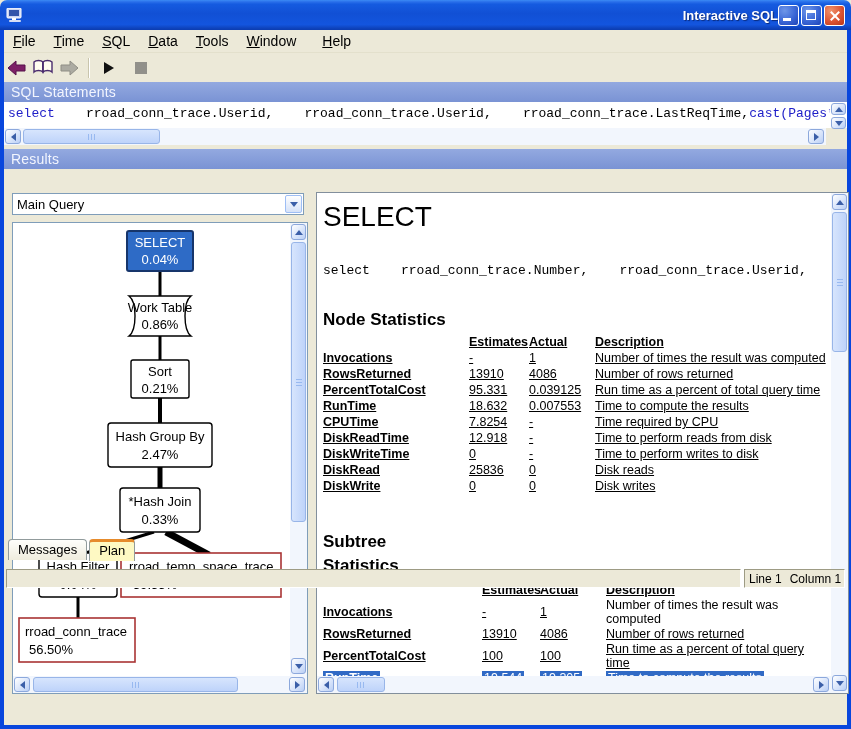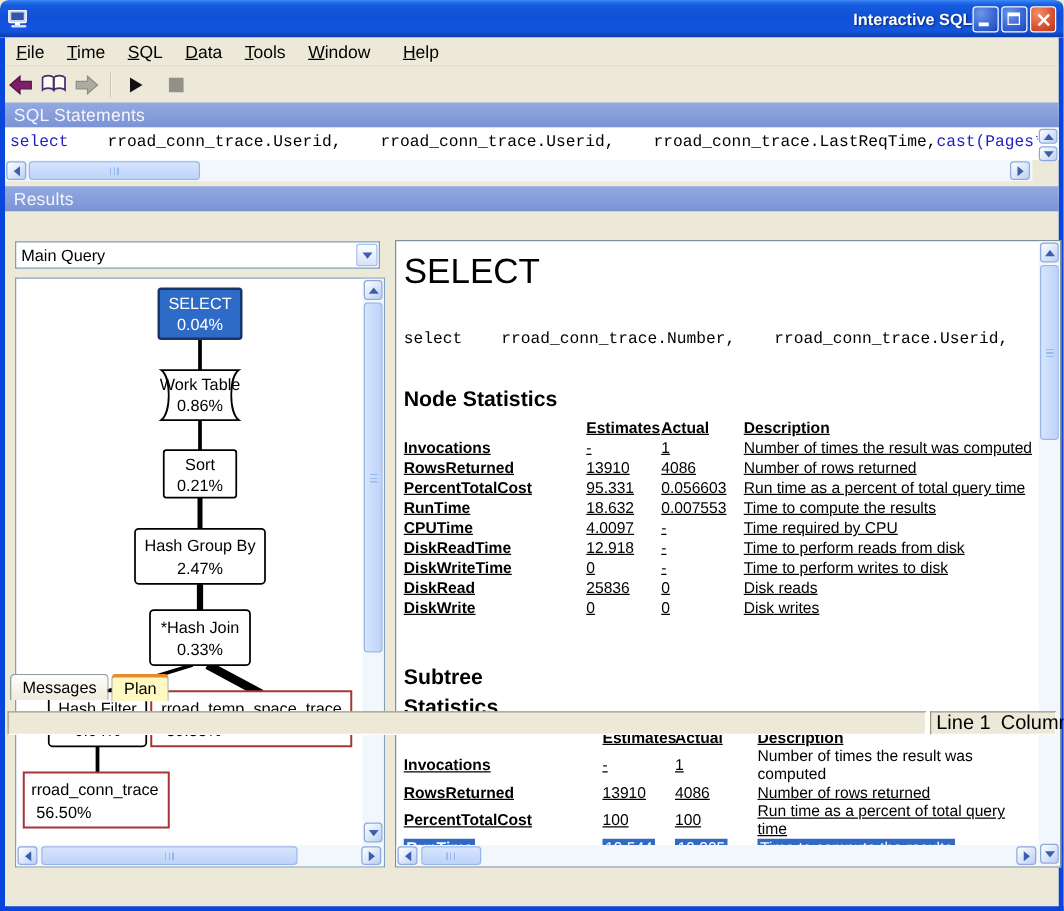--- a/index.html
+++ b/index.html
@@ -87,21 +87,21 @@
   .node-label{font-size:13px;fill:#000;}
   .node-label.white{fill:#fff;}
   
   .tabs{position:absolute;left:0;top:509px;width:100%;height:24px;padding-left:4px;box-sizing:border-box;display:flex;align-items:flex-start;}
   .tab{font-size:13px;padding:2px 9px 3px 9px;border:1px solid #919B9C;border-bottom:none;border-radius:4px 4px 0 0;
     background:linear-gradient(180deg,#FEFEFB,#EFECDD);margin-right:2px;height:21px;box-sizing:border-box;}
   .tab.active{background:#fef9c3;border-top:3px solid var(--tab-active-stripe);height:22px;padding-top:1px;}
   .statusbar{position:absolute;left:0;top:536px;width:100%;height:25px;display:flex;align-items:center;padding:0 2px;box-sizing:border-box;gap:3px;}
   .status-pane{height:19px;background:#ECE9D8;border:1px solid;border-color:#9D9B84 #FFF #FFF #9D9B84;box-sizing:border-box;}
   .status-main{flex:1;}
-  .status-pos{width:101px;font-size:16px;display:flex;align-items:center;justify-content:flex-start;gap:8px;padding:0 4px;white-space:nowrap;}
+  .status-pos{width:101px;font-size:12px;display:flex;align-items:center;justify-content:flex-start;gap:8px;padding:0 4px;white-space:nowrap;}
 </style>
 </head>
 <body>
 
 <div class="titlebar">
   <svg class="app-icon" viewBox="0 0 17 15">
     <rect x="1" y="0" width="14" height="10" rx="1" fill="#CCD6F2" stroke="#fff" stroke-width="1"></rect>
     <rect x="3" y="2" width="10" height="6" fill="#3355AA"></rect>
     <rect x="6" y="10" width="4" height="2" fill="#fff"></rect>
     <rect x="3" y="12" width="12" height="2" rx="1" fill="#D7DEF5"></rect>
@@ -294,32 +294,32 @@
             </div>
             <div class="trow row1">
               <div class="cell c0"><span>RowsReturned</span></div>
               <div class="cell c1"><span>13910</span></div>
               <div class="cell c2"><span>4086</span></div>
               <div class="cell c3"><span>Number of rows returned</span></div>
             </div>
             <div class="trow row2">
               <div class="cell c0"><span>PercentTotalCost</span></div>
               <div class="cell c1"><span>95.331</span></div>
-              <div class="cell c2"><span>0.056603</span></div>
+              <div class="cell c2"><span>0.039125</span></div>
               <div class="cell c3"><span>Run time as a percent of total query time</span></div>
             </div>
             <div class="trow row3">
               <div class="cell c0"><span>RunTime</span></div>
               <div class="cell c1"><span>18.632</span></div>
               <div class="cell c2"><span>0.007553</span></div>
               <div class="cell c3"><span>Time to compute the results</span></div>
             </div>
             <div class="trow row4">
               <div class="cell c0"><span>CPUTime</span></div>
-              <div class="cell c1"><span>4.0097</span></div>
+              <div class="cell c1"><span>7.8254</span></div>
               <div class="cell c2"><span>-</span></div>
               <div class="cell c3"><span>Time required by CPU</span></div>
             </div>
             <div class="trow row5">
               <div class="cell c0"><span>DiskReadTime</span></div>
               <div class="cell c1"><span>12.918</span></div>
               <div class="cell c2"><span>-</span></div>
               <div class="cell c3"><span>Time to perform reads from disk</span></div>
             </div>
             <div class="trow row6">

